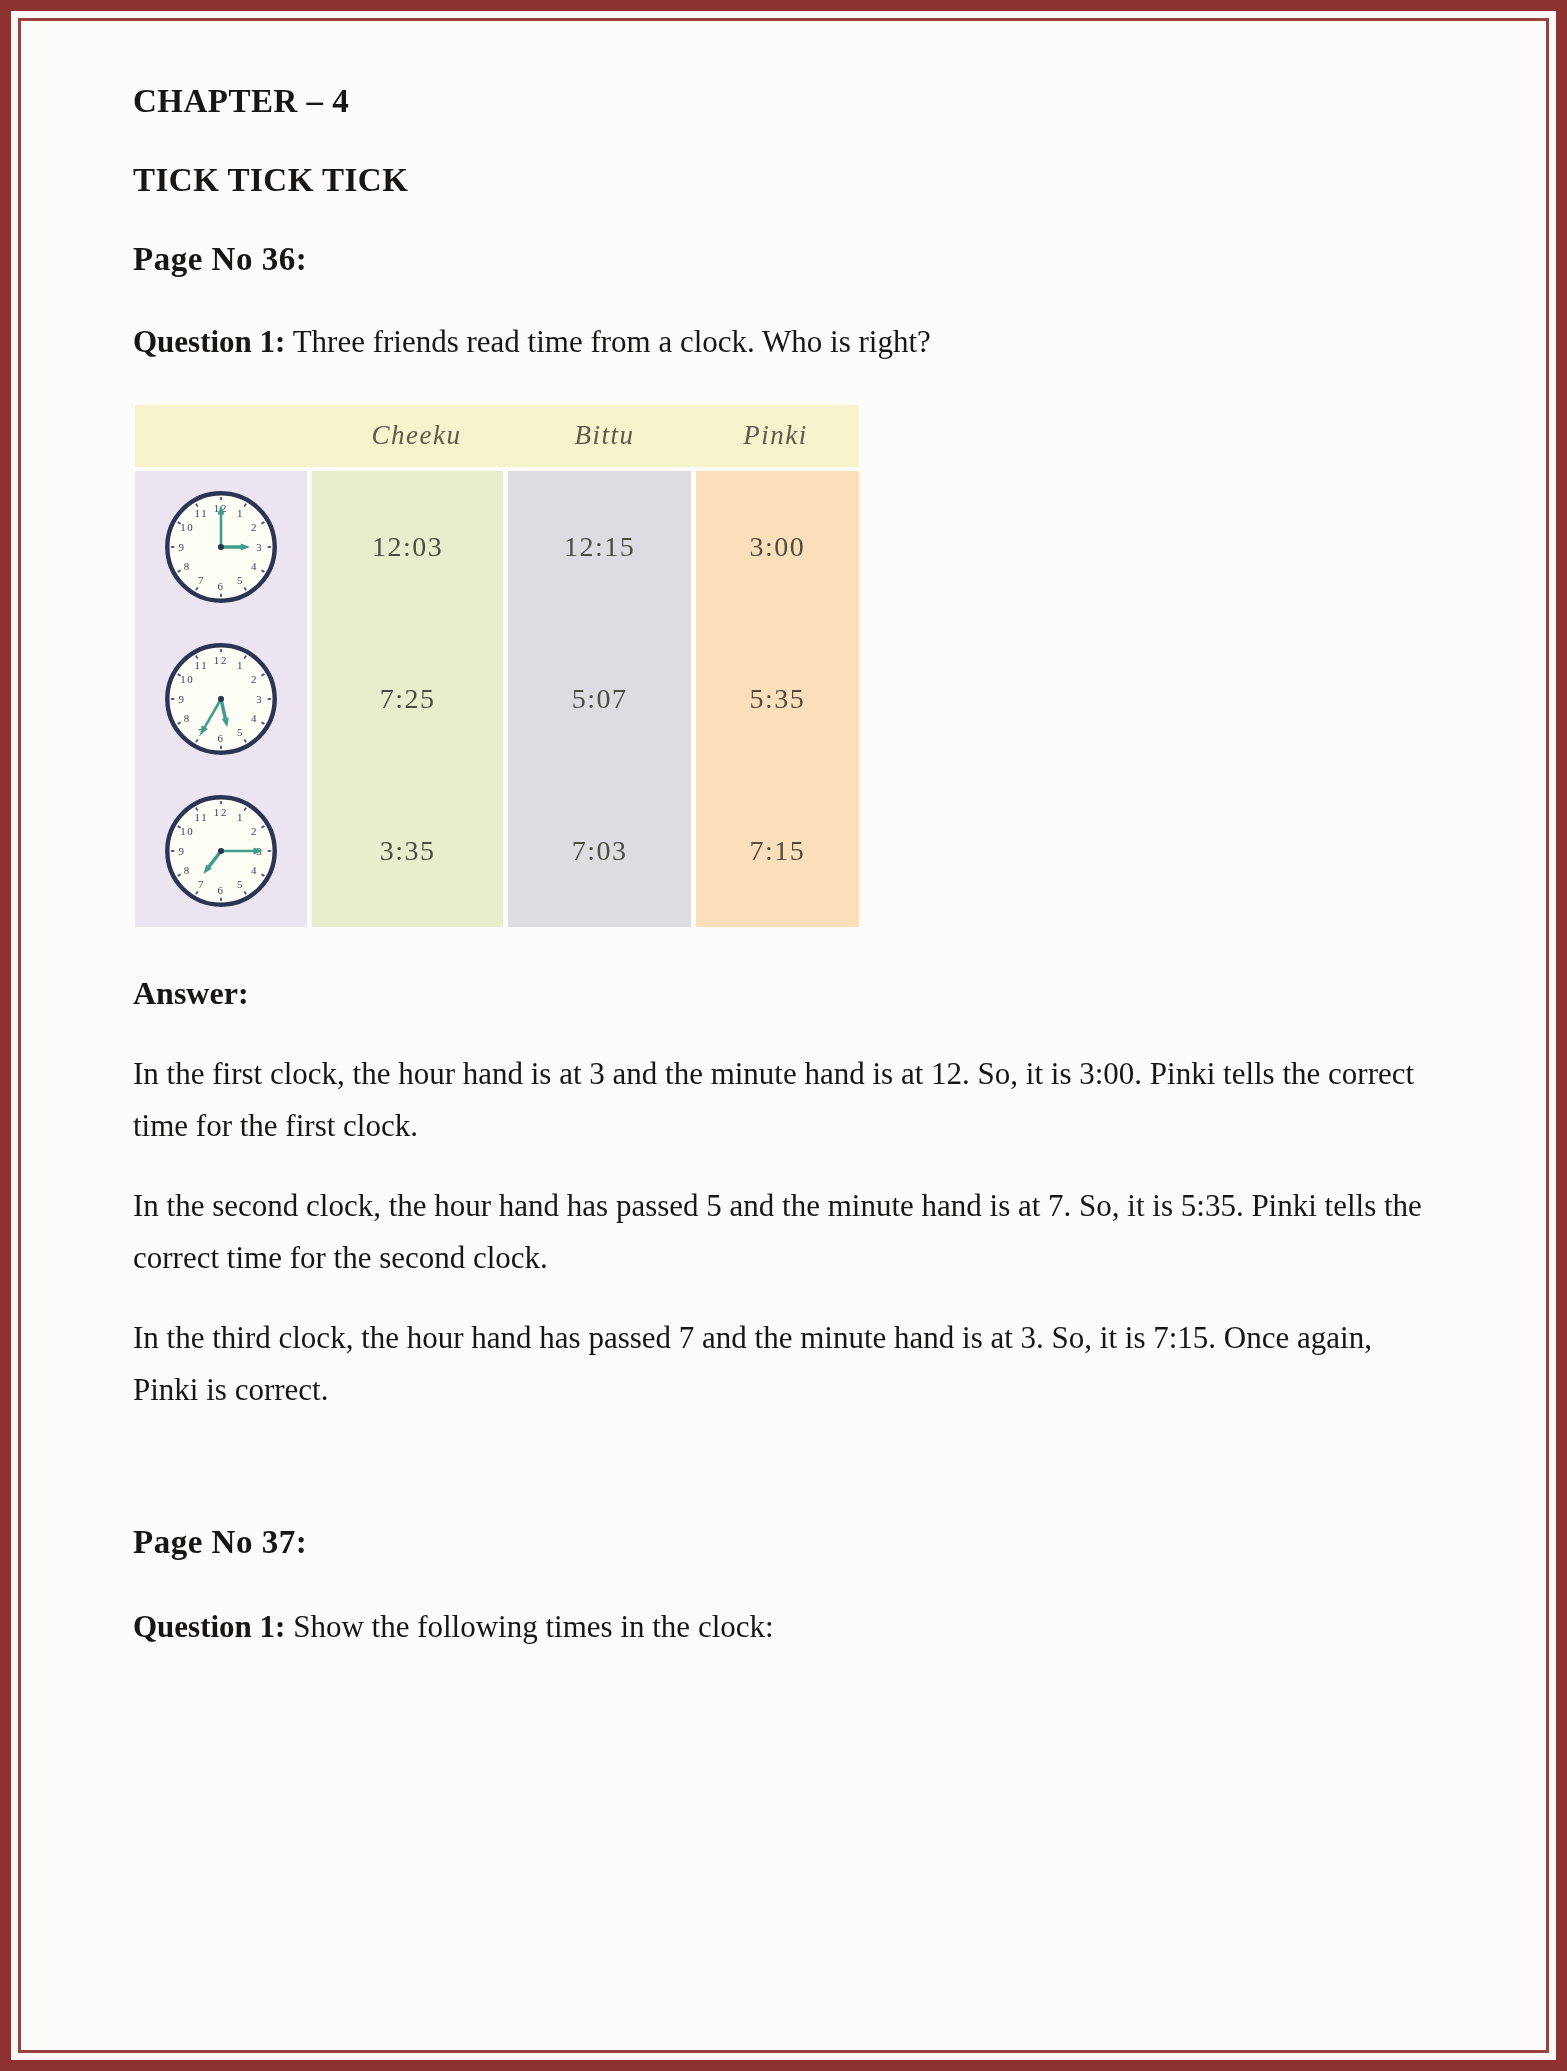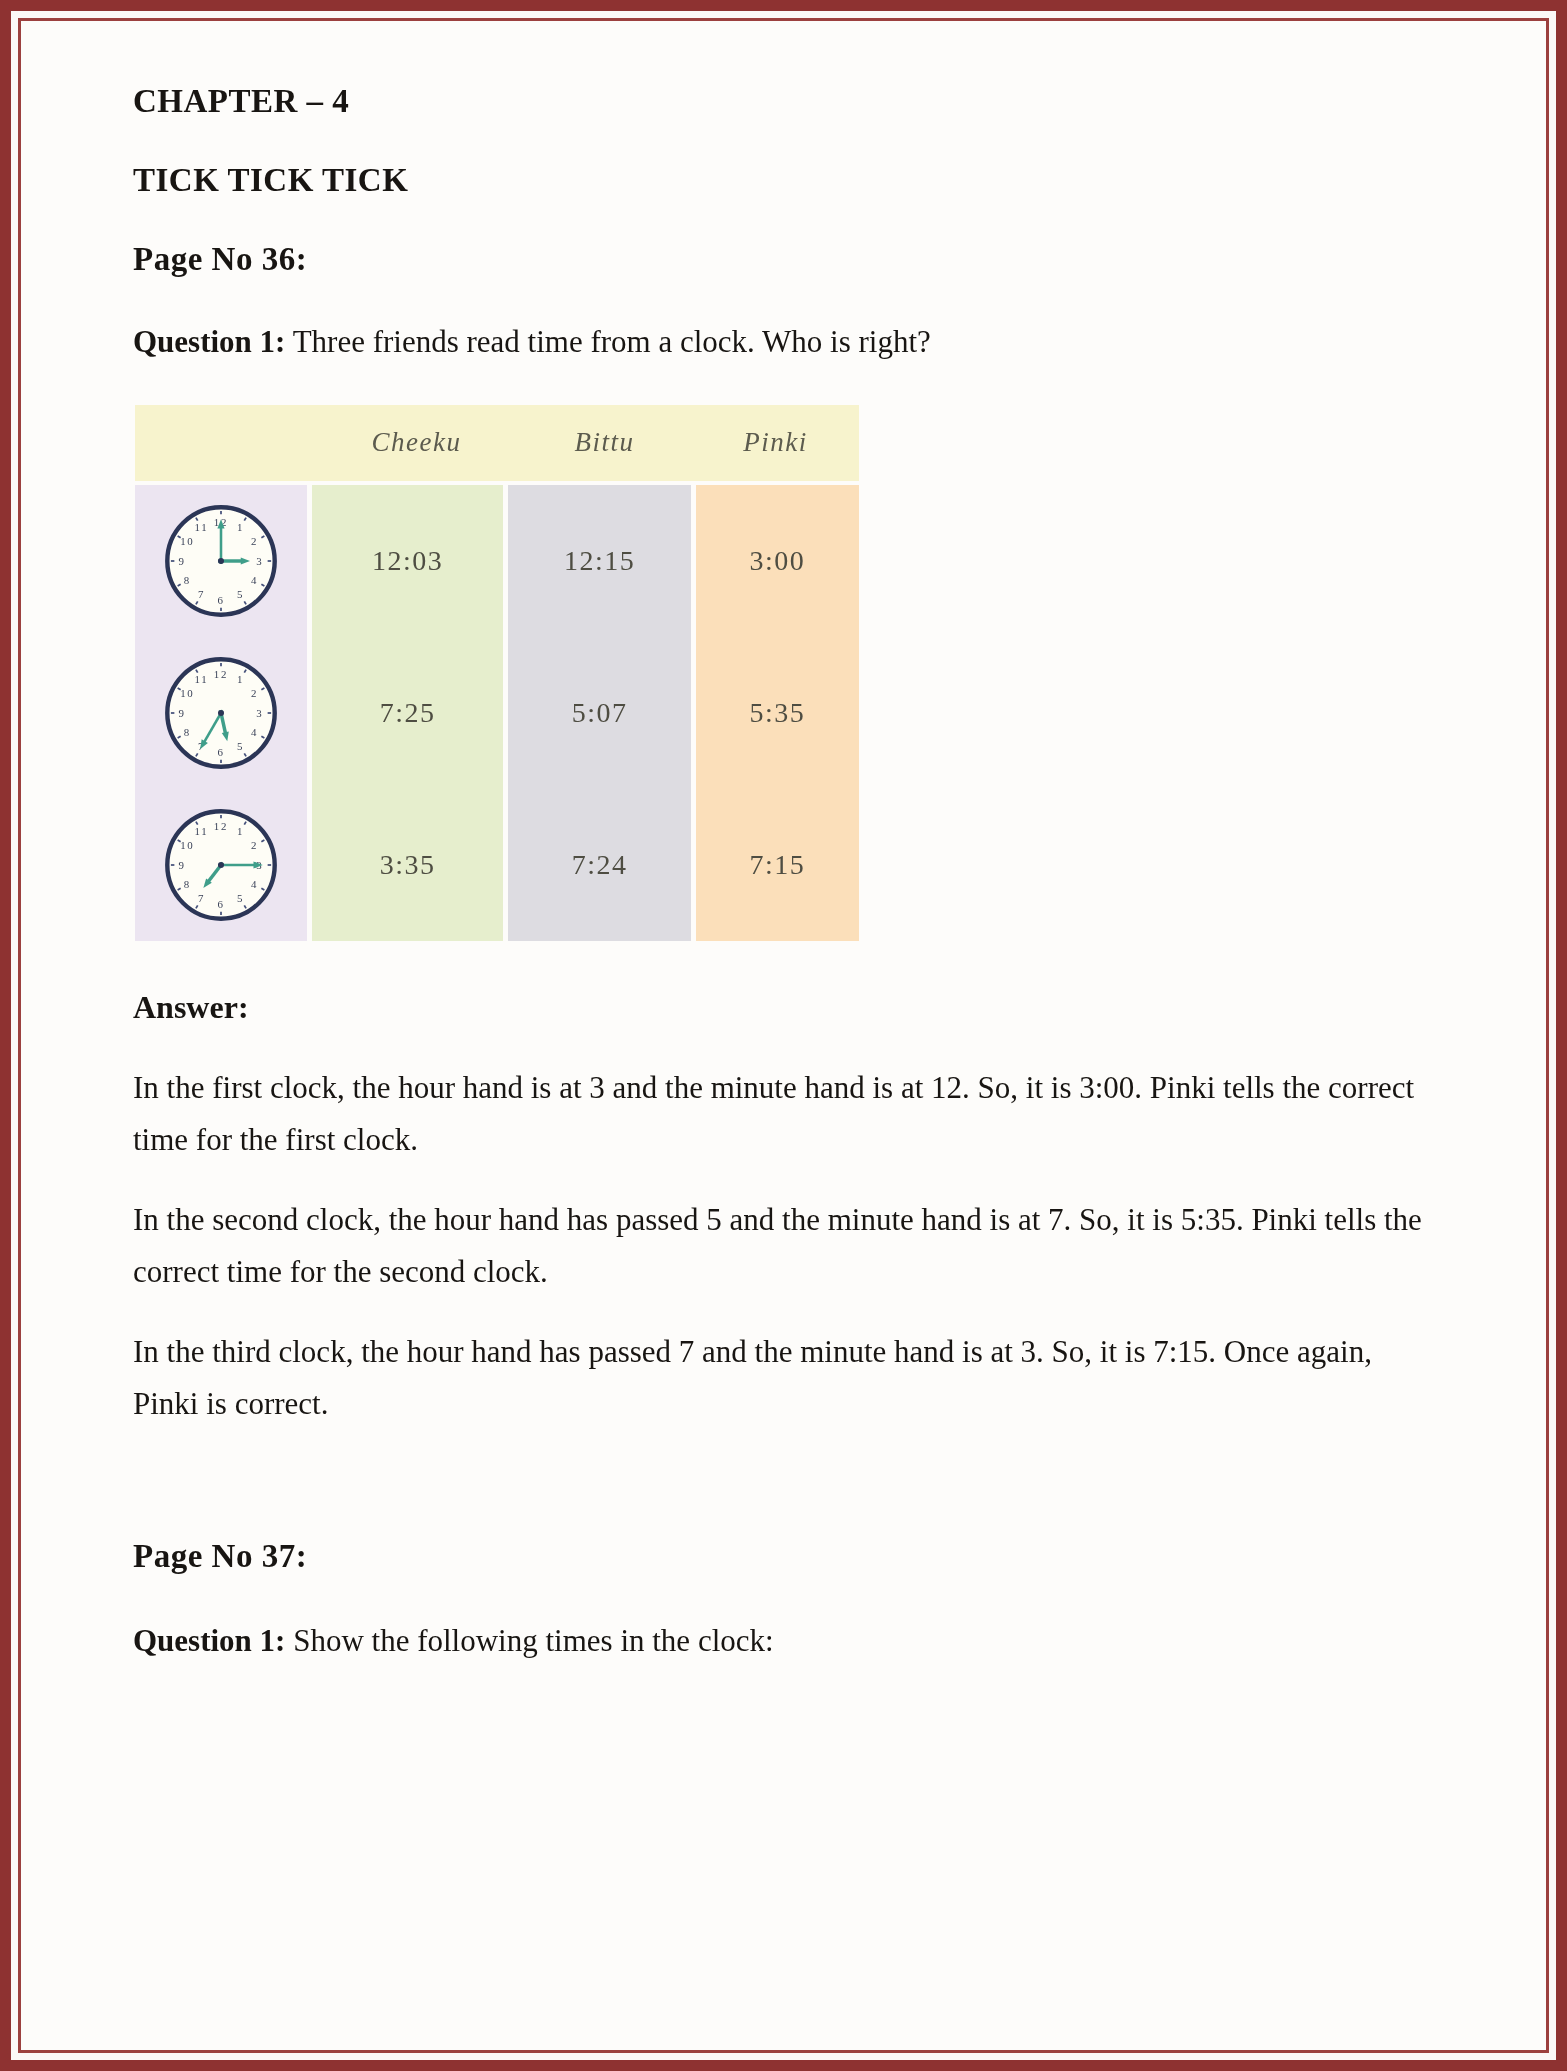--- a/index.html
+++ b/index.html
@@ -36,21 +36,21 @@
     font-size: 31px;
     margin-bottom: 40px;
     line-height: 1.45;
   }
   .question-label { font-weight: bold; }
   
   .clock-table { width: 724px; margin: 14px 0 48px 2px; }
   .thead {
     display: flex;
     align-items: center;
-    height: 76px;
+    height: 62px;
     background: var(--header-bg, #f7f3cd);
   }
   .hcell {
     text-align: center;
     font-style: italic;
     font-size: 27px;
     color: #5c5b4e;
     letter-spacing: 1.5px;
   }
   .w-clock  { width: 181px; }
@@ -229,21 +229,21 @@
                   <polygon points="50,25 46.9,33 53.1,33" fill="#3f9e8a"></polygon>
                 </g>
                 <g transform="rotate(90 50 50)">
                   <line x1="50" y1="52.5" x2="50" y2="20" stroke="#3f9e8a" stroke-width="2.2"></line>
                   <polygon points="50,14 46.9,22 53.1,22" fill="#3f9e8a"></polygon>
                 </g>
                 <circle cx="50" cy="50" r="2.6" fill="#2b3556"></circle>
               </svg>
             </div>
             <div class="cell col-cheeku">3:35</div>
-            <div class="cell col-bittu">7:24</div>
+            <div class="cell col-bittu">7:03</div>
             <div class="cell col-pinki">7:15</div>
           </div>
         </div>
     </div>
 
     <div class="answer-label">Answer:</div>
 
     <p class="answer-para">In the first clock, the hour hand is at 3 and the minute hand is at 12. So, it is 3:00. Pinki tells the correct time for the first clock.</p>
     <p class="answer-para">In the second clock, the hour hand has passed 5 and the minute hand is at 7. So, it is 5:35. Pinki tells the correct time for the second clock.</p>
     <p class="answer-para">In the third clock, the hour hand has passed 7 and the minute hand is at 3. So, it is 7:15. Once again, Pinki is correct.</p>

